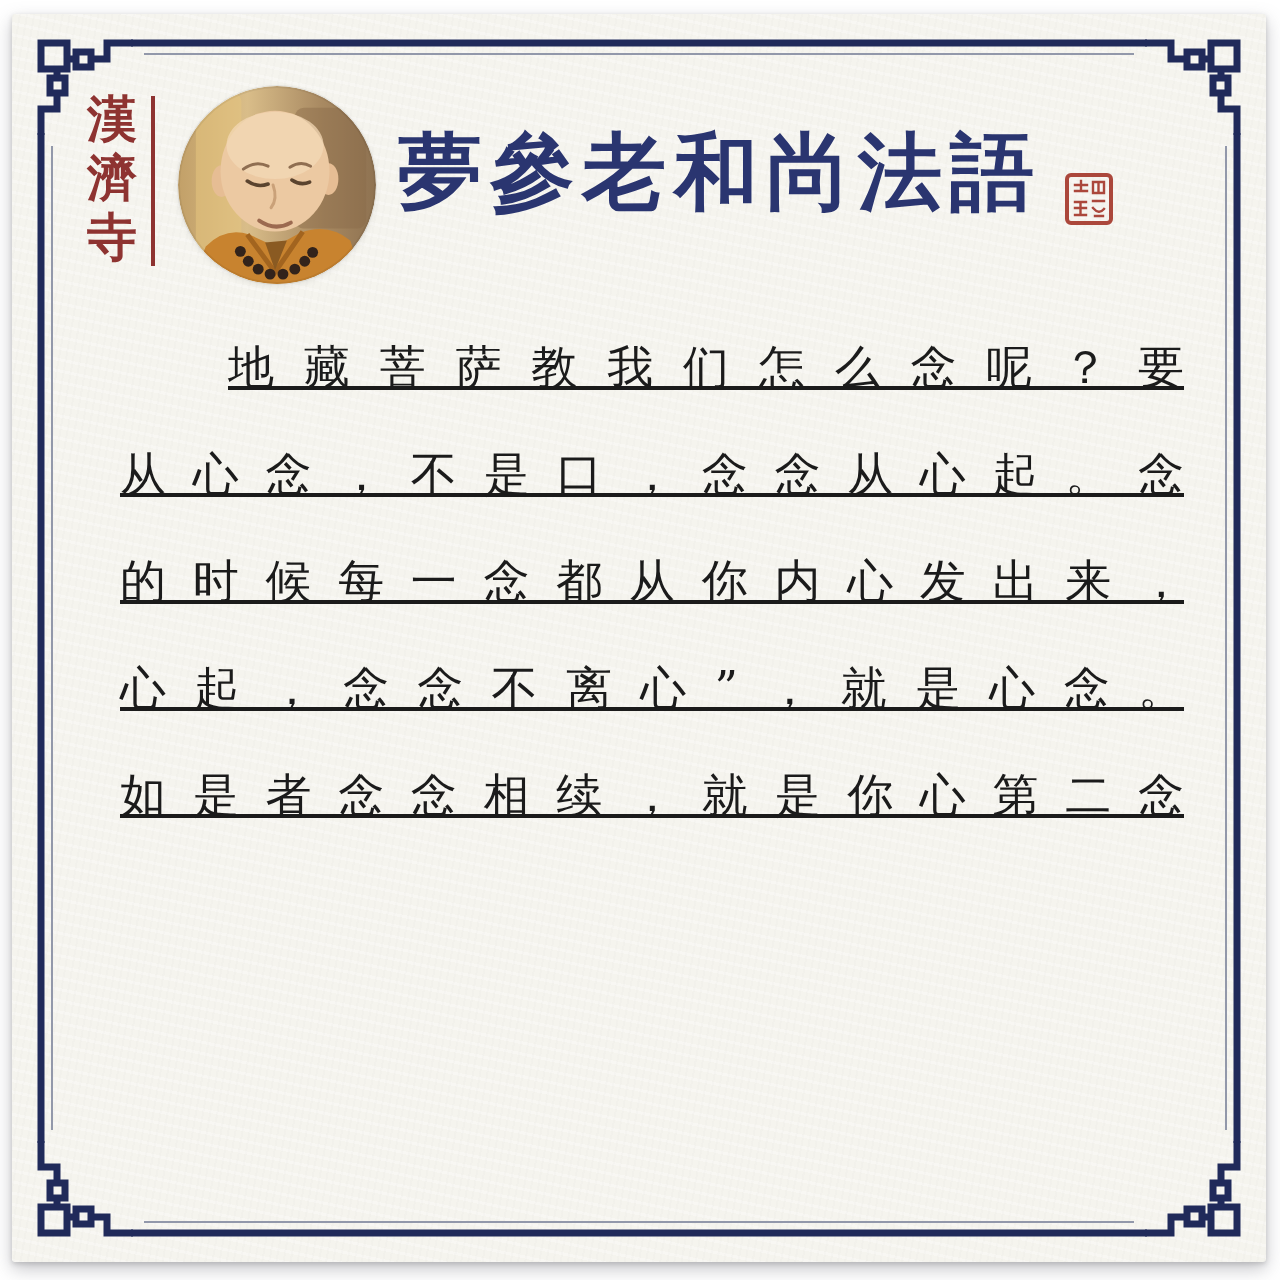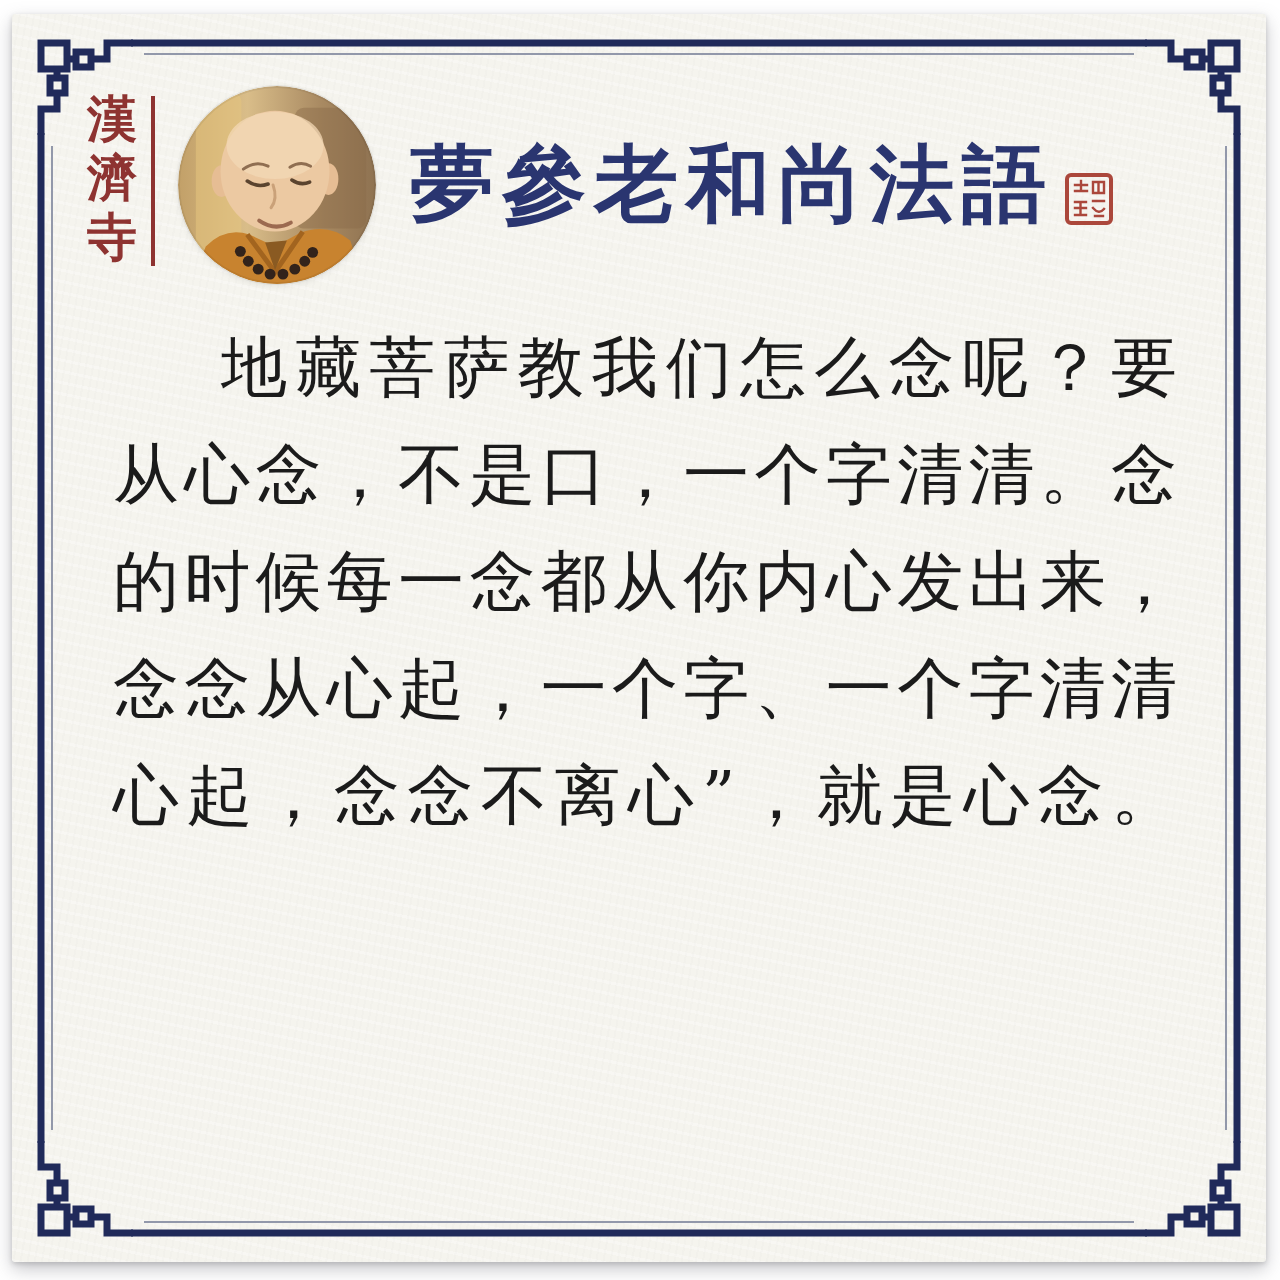--- a/index.html
+++ b/index.html
@@ -55,40 +55,41 @@
     left: 166px; top: 72px;
     width: 198px; height: 198px;
     border-radius: 50%;
     overflow: hidden;
     box-shadow: 0 0 0 1px rgba(0,0,0,.05), 0 2px 6px rgba(0,0,0,.08);
   }
   .portrait svg { display: block; width: 100%; height: 100%; }
   .title {
     position: absolute;
     left: 386px; top: 116px;
-    margin: 12px;
+    margin: 0;
     font-size: 84px; line-height: 1;
     letter-spacing: 8px;
     font-weight: 700;
     color: var(--title-navy, #2a3570);
     white-space: nowrap;
   }
   .seal {
     position: absolute;
     left: 1052px; top: 158px;
     width: 50px; height: 54px;
   }
   .quote {
     position: absolute;
-    left: 101px; top: 300px;
+    left: 108px; top: 300px;
     width: 1064px;
-    font-size: 66px;
+    font-size: 46px;
     line-height: 107px;
     color: var(--text-black, #1b1b1b);
     font-weight: 500;
+    text-decoration: underline;
   }
   .qline {
     text-align: justify;
     text-align-last: justify;
   }
   .qline-first { text-indent: 108px; }
   .qline-last  { text-align-last: left; }
 </style>
 </head>
 <body>
@@ -210,20 +211,20 @@
           <path d="M11 13 h12 M17 9 v10 M11 19 h12"></path>
           <path d="M29 10 h11 M29 10 v11 M40 10 v11 M29 21 h11 M34.5 10 v11"></path>
           <path d="M11 30 h11 M11 36 h11 M11 43 h11 M16.5 30 v13"></path>
           <path d="M29 29 h11 M29 36 q6 7 11 1 M31 44 h8"></path>
         </g>
       </g>
     </svg>
 
     <div class="quote">
       <div class="qline qline-first">地藏菩萨教我们怎么念呢？要</div>
-      <div class="qline">从心念，不是口，一个字清清。念</div>
+      <div class="qline">从心念，不是口，念念从心起。念</div>
       <div class="qline">的时候每一念都从你内心发出来，</div>
-      <div class="qline">念念从心起，一个字、一个字清清</div>
       <div class="qline">心起，念念不离心”，就是心念。</div>
+      <div class="qline">如是者念念相续，就是你心第二念</div>
     </div>
 
   </div>
 </div>
 
 </body></html>

